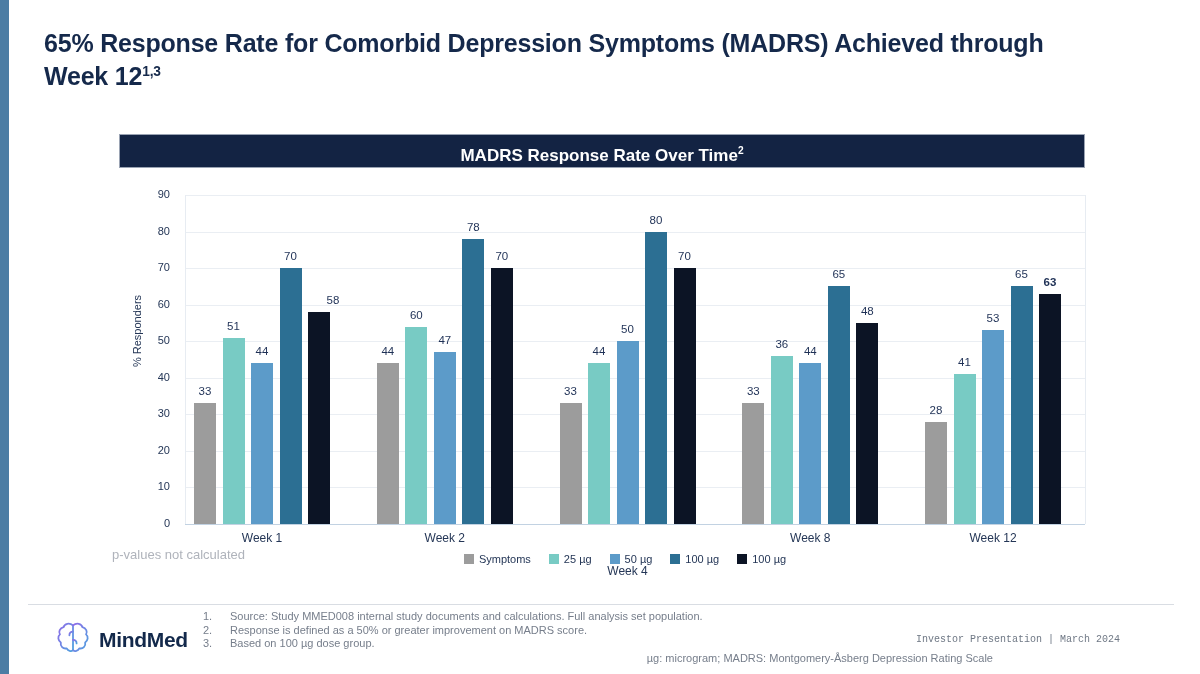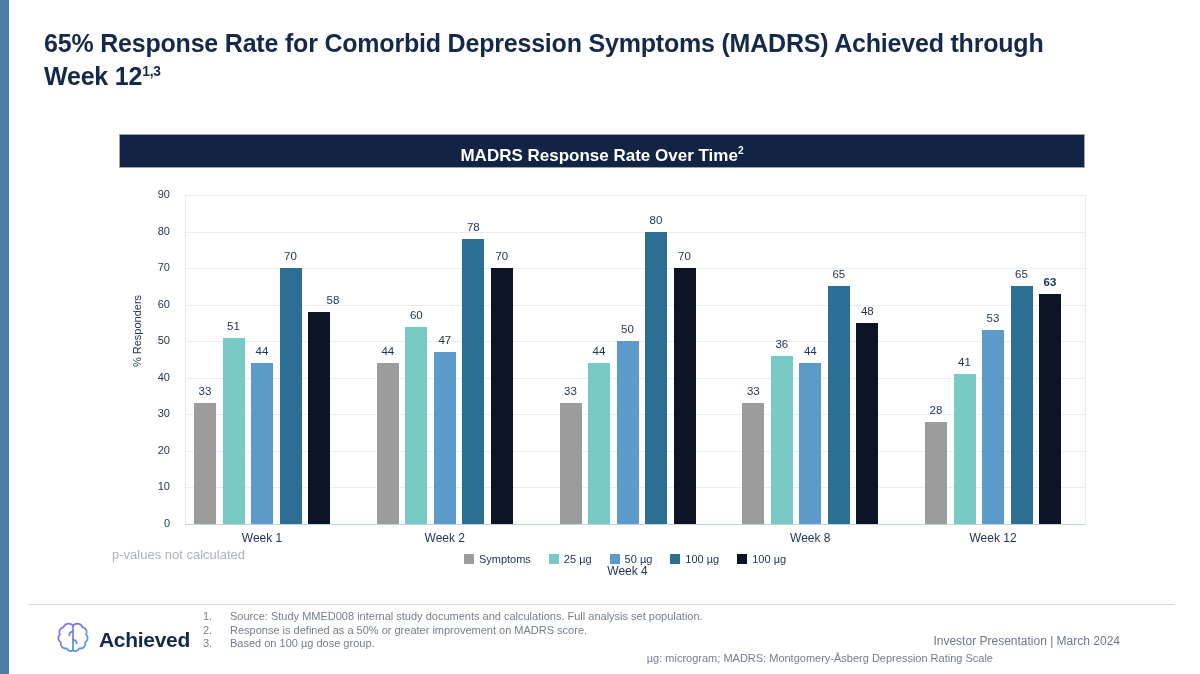--- a/index.html
+++ b/index.html
@@ -46,21 +46,21 @@
   .footer-divider { position:absolute; left:28px; top:604px; width:1146px; height:1px; background:#D9DDE3; }
   .logo { position:absolute; left:55px; top:620px; display:flex; align-items:center; gap:8px; }
   .logo-text { font-size:21px; font-weight:700; color:#13294B; letter-spacing:-0.3px; }
   .footnotes {
     position:absolute; left:203px; top:610px; width:790px;
     font-size:11px; color:#767E8B; line-height:13.5px;
   }
   .fn-row { display:flex; }
   .fn-num { width:27px; flex:none; }
   .fn-abbr { margin-top:1px;text-align:right; }
-  .footer-right { position:absolute; right:80px; top:634px; font-size:12px; color:#6F7885; }
+  .footer-right { position:absolute; right:80px; top:634px; font-size:10px; color:#6F7885;font-family:Liberation Mono, monospace; }
 </style>
 </head>
 <body>
 
 <div class="slide">
   <div class="accent-bar"></div>
 
   <h1 class="title"><span>65% Response Rate for Comorbid Depression Symptoms (MADRS) Achieved through</span><br><span>Week 12</span><sup>1,3</sup></h1>
 
   <div class="chart-header"><span>MADRS Response Rate Over Time</span><sup>2</sup></div>
@@ -183,21 +183,21 @@
         </defs>
         <g fill="none" stroke="url(#bg1)" stroke-width="2" stroke-linecap="round" stroke-linejoin="round">
           <path d="M20 6 C16 2.5 10.5 4 9.5 8 C5.5 9 3.5 13 5.5 16 C2.5 18.5 3.5 23 6.5 25 C5.5 29 9 32.5 13 31.5 C14.5 34.5 18 35.5 20 33.5 Z"></path>
           <path d="M20 6 C24 2.5 29.5 4 30.5 8 C34.5 9 36.5 13 34.5 16 C37.5 18.5 36.5 23 33.5 25 C34.5 29 31 32.5 27 31.5 C25.5 34.5 22 35.5 20 33.5"></path>
           <path d="M20 8 L20 32"></path>
           <path d="M20 13 C17 13 16 15 16 17"></path>
           <path d="M20 22 C23 22 24 24 24 26"></path>
         </g>
       </svg>
     </span>
-    <span class="logo-text">Achieved</span>
+    <span class="logo-text">MindMed</span>
   </div>
 
   <div class="footnotes">
     <div class="fn-row">
       <span class="fn-num">1.</span>
       <span class="fn-text">Source: Study MMED008 internal study documents and calculations. Full analysis set population.</span>
     </div>
     <div class="fn-row">
       <span class="fn-num">2.</span>
       <span class="fn-text">Response is defined as a 50% or greater improvement on MADRS score.</span>

